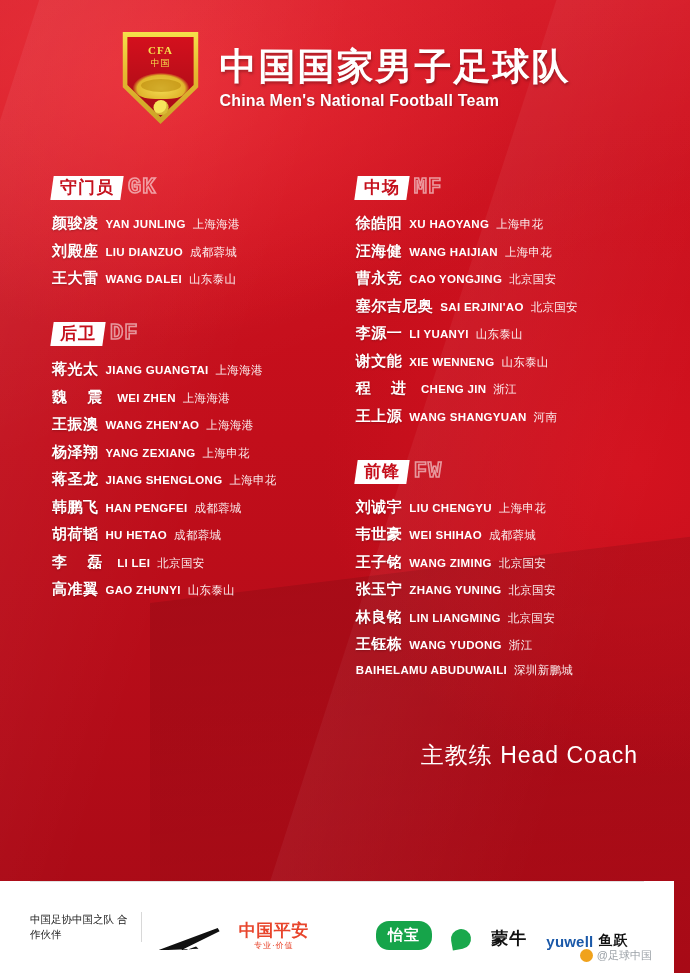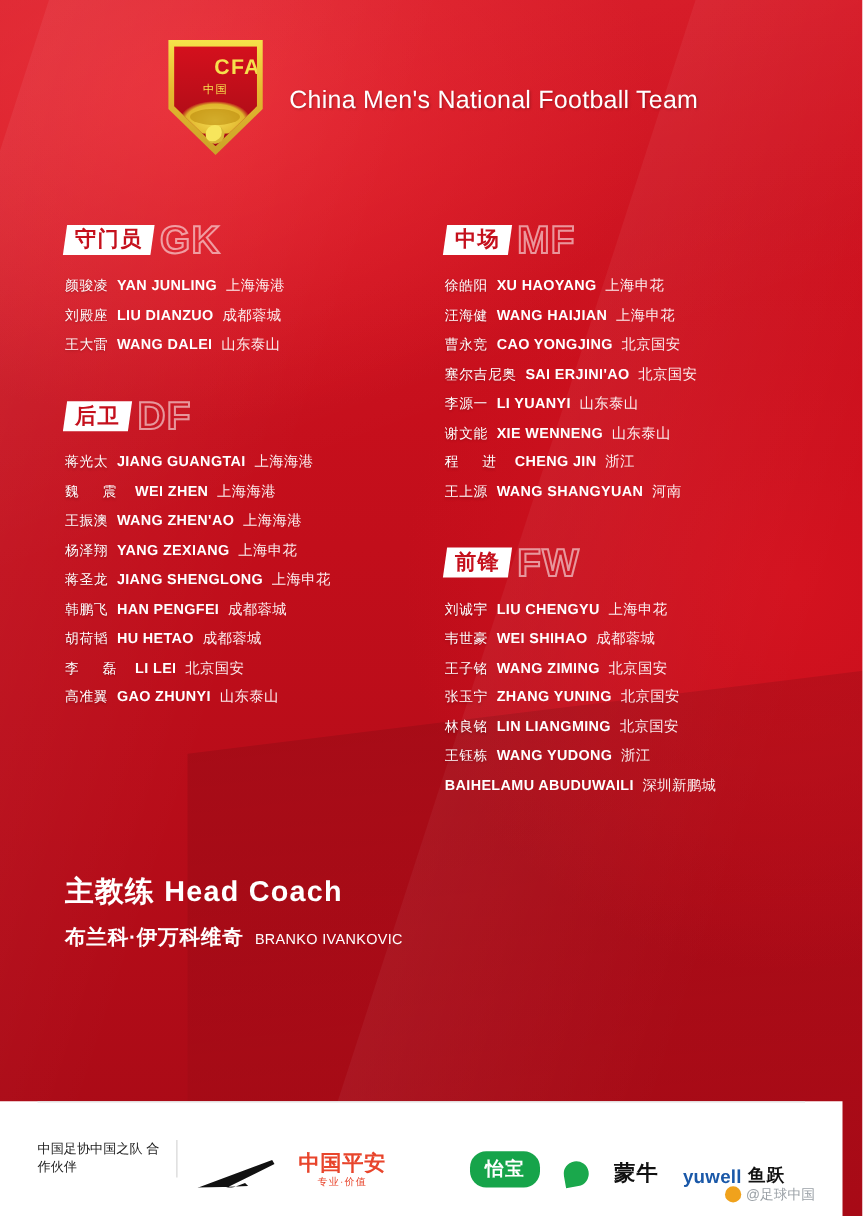--- a/index.html
+++ b/index.html
@@ -50,24 +50,23 @@
   }
   .crest .inner {
     position: absolute; left: 5px; right: 5px; top: 5px; bottom: 7px;
     background: linear-gradient(180deg, #d4101d 0%, #a50c16 100%);
     clip-path: polygon(4% 0%, 96% 0%, 96% 60%, 50% 100%, 4% 60%);
     color: #f2d94a;
     text-align: center;
   }
   .crest .cfa {
     margin-top: 7px;
-    font-size: 17px; font-weight: bold; letter-spacing: 1px;
+    font-size: 11px; font-weight: bold; letter-spacing: 1px;
     color: #f6e04d;
-    font-family: Liberation Sans, sans-serif;
-    text-align: right;
+    font-family: Liberation Serif, serif;
   }
   .crest .cn {
     font-size: 9px; letter-spacing: 1px; color: #f6e04d; margin-top: 1px;
   }
   .crest .dragon {
     margin: 3px auto 0;
     width: 56px; height: 26px;
     background: radial-gradient(ellipse at 50% 60%, #f5dc53 0%, #e0b52c 60%, rgba(224,181,44,0) 72%);
     border-radius: 50% 50% 40% 40%;
     position: relative;
@@ -86,21 +85,21 @@
     box-shadow: inset -2px -2px 0 rgba(180,130,10,.45);
   }
   .titles { color: #fff; }
   .title-cn {
     font-size: 37px; font-weight: bold; letter-spacing: 2px;
     font-family: "Liberation Sans", sans-serif;
     text-shadow: 1px 2px 3px rgba(0,0,0,.28);
     line-height: 1.12;
   }
   .title-en {
-    font-size: 20px; font-weight: normal; letter-spacing: .2px;
+    font-size: 16px; font-weight: bold; letter-spacing: .2px;
     margin-top: 4px;
     text-shadow: 1px 1px 2px rgba(0,0,0,.25);
   }
 
   
   .body-cols {
     position: relative;
     display: flex;
     padding: 52px 44px 0 52px;
     gap: 40px;
@@ -119,41 +118,41 @@
     color: #c5101c;
     font-size: 17px;
     font-weight: bold;
     letter-spacing: 1px;
     padding: 3px 8px 4px;
     line-height: 1;
     transform: skewX(-8deg);
   }
   .sect-cn span { display: inline-block; transform: skewX(8deg); }
   .sect-en {
-    font-size: 31px;
+    font-size: 22px;
     font-weight: bold;
     letter-spacing: 1px;
     color: transparent;
     -webkit-text-stroke: 1.6px rgba(255,255,255,0.55);
-    font-family: Liberation Sans, sans-serif;
+    font-family: Liberation Mono, monospace;
     line-height: 1;
     margin-left: -2px;
   }
 
   .player {
     display: flex;
     align-items: baseline;
     gap: 7px;
     margin-bottom: 8.5px;
     white-space: nowrap;
   }
   .p-cn {
     color: #fff;
-    font-size: 11px;
-    font-weight: normal;
+    font-size: 15px;
+    font-weight: bold;
     letter-spacing: .5px;
     text-shadow: 0 1px 2px rgba(0,0,0,.22);
   }
   .p-cn.sp { letter-spacing: 8px; }
   .p-en {
     color: #fff;
     font-size: 11.5px;
     font-weight: bold;
     letter-spacing: .3px;
   }
@@ -165,23 +164,24 @@
 
   
   .coach {
     position: relative;
     padding: 18px 52px 0;
     margin-top: 10px;
   }
   .coach-title {
     color: #fff;
     font-size: 23px;
-    font-weight: bold;
+    font-weight: normal;
     letter-spacing: 1px;
     margin-bottom: 10px;
+    text-align: right;
   }
   .coach-row { display: flex; align-items: baseline; gap: 9px; }
   .coach-cn { color: #fff; font-size: 16.5px; font-weight: bold; letter-spacing: .6px; }
   .coach-en { color: #fff; font-size: 11.5px; letter-spacing: .3px; }
 
   
   .footer {
     position: absolute;
     left: 0; right: 16px; bottom: 0;
     height: 92px;
@@ -263,20 +263,21 @@
     <div class="crest">
       <div class="shield"></div>
       <div class="inner">
         <div class="cfa">CFA</div>
         <div class="cn">中国</div>
         <div class="dragon"></div>
       </div>
       <div class="ball"></div>
     </div>
     <div class="titles">
+      <div class="title-cn">中国国家男子足球队</div>
       <div class="title-en">China Men's National Football Team</div>
     </div>
   </div>
 
   <div class="body-cols">
     <div class="col left">
 
       <div class="sect">
         <div class="sect-head">
           <div class="sect-cn"><span>守门员</span></div>
@@ -439,24 +440,20 @@
         <div class="player">
           <span class="p-en">BAIHELAMU ABUDUWAILI</span>
           <span class="p-club">深圳新鹏城</span>
         </div>
       </div>
     </div>
   </div>
 
   <div class="coach">
     <div class="coach-title">主教练 Head Coach</div>
-    <div class="coach-row">
-      <span class="coach-cn">布兰科·伊万科维奇</span>
-      <span class="coach-en">BRANKO IVANKOVIC</span>
-    </div>
   </div>
 
   <div class="footer">
     <div class="f-label">中国足协中国之队
 合作伙伴</div>
     <div class="sponsors">
       <div class="sp-item">
         <div class="swoosh"></div>
       </div>
       <div class="sp-item">

